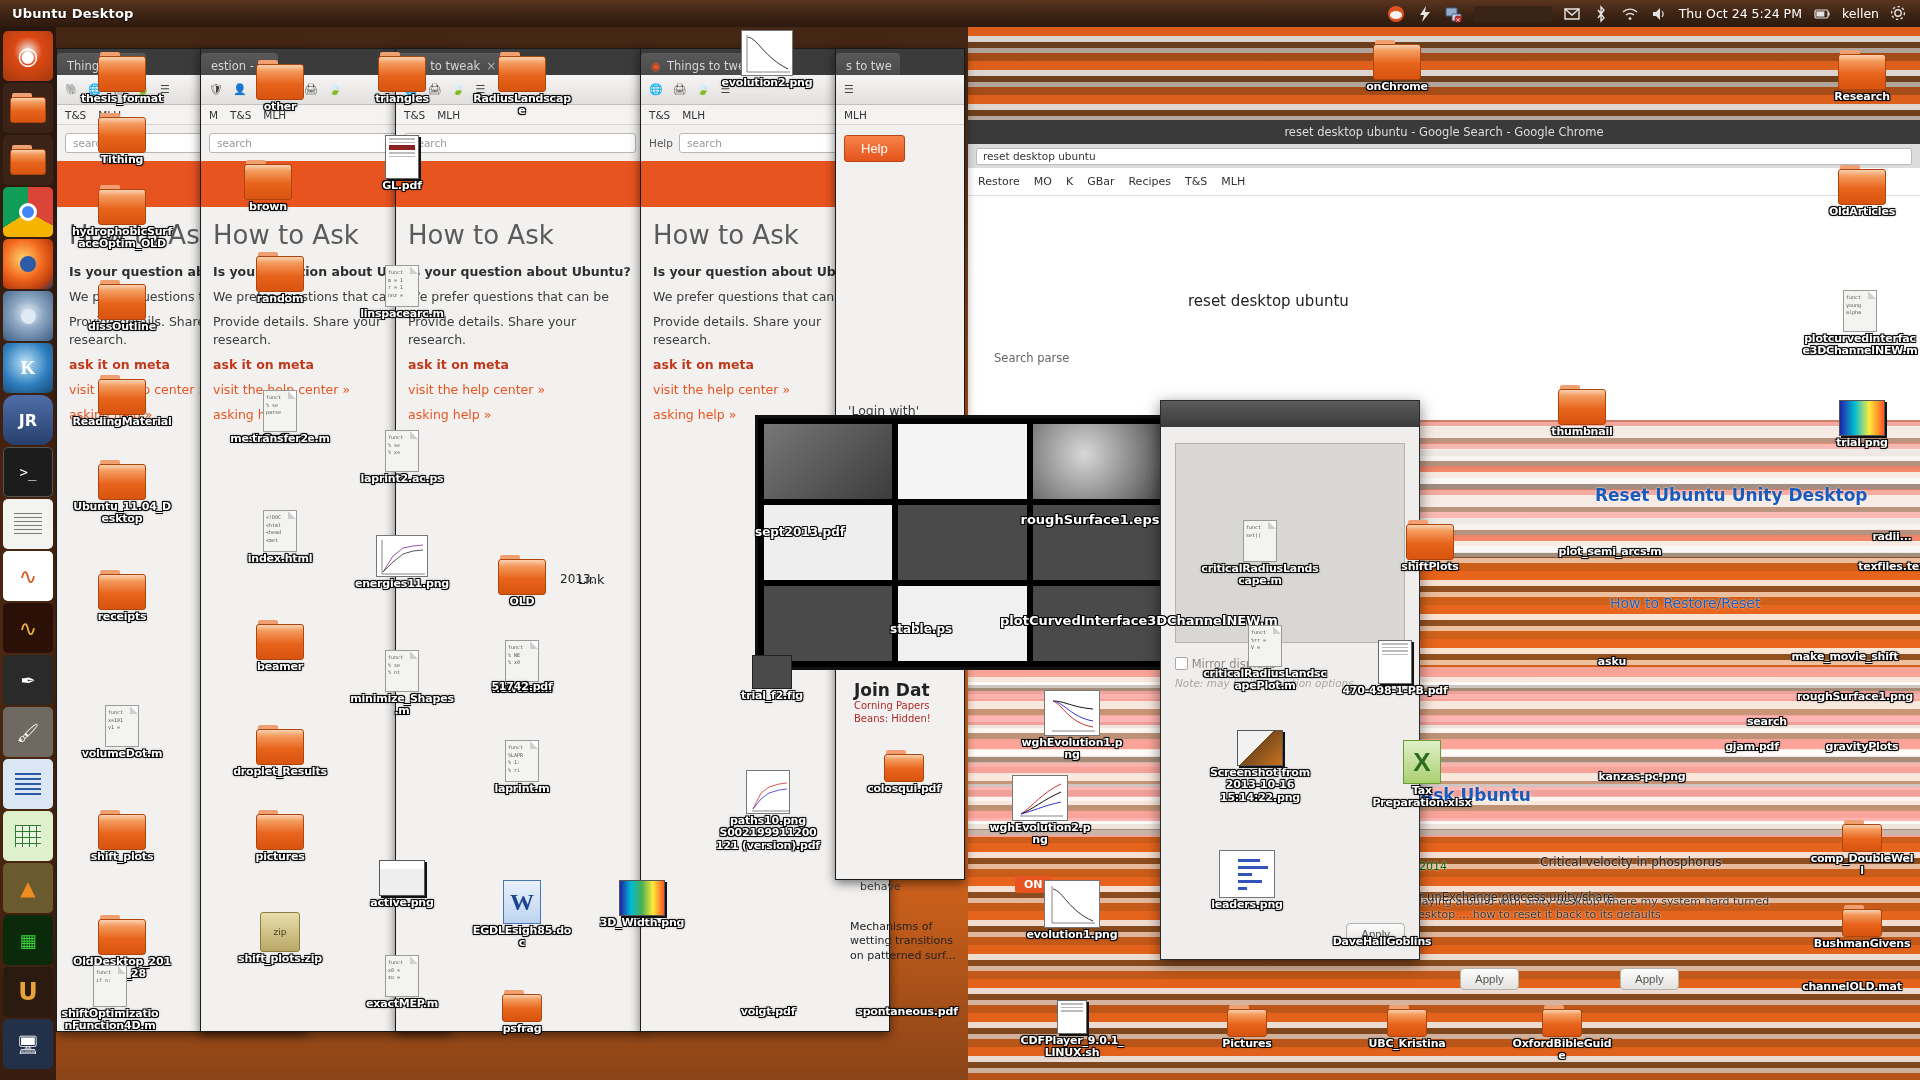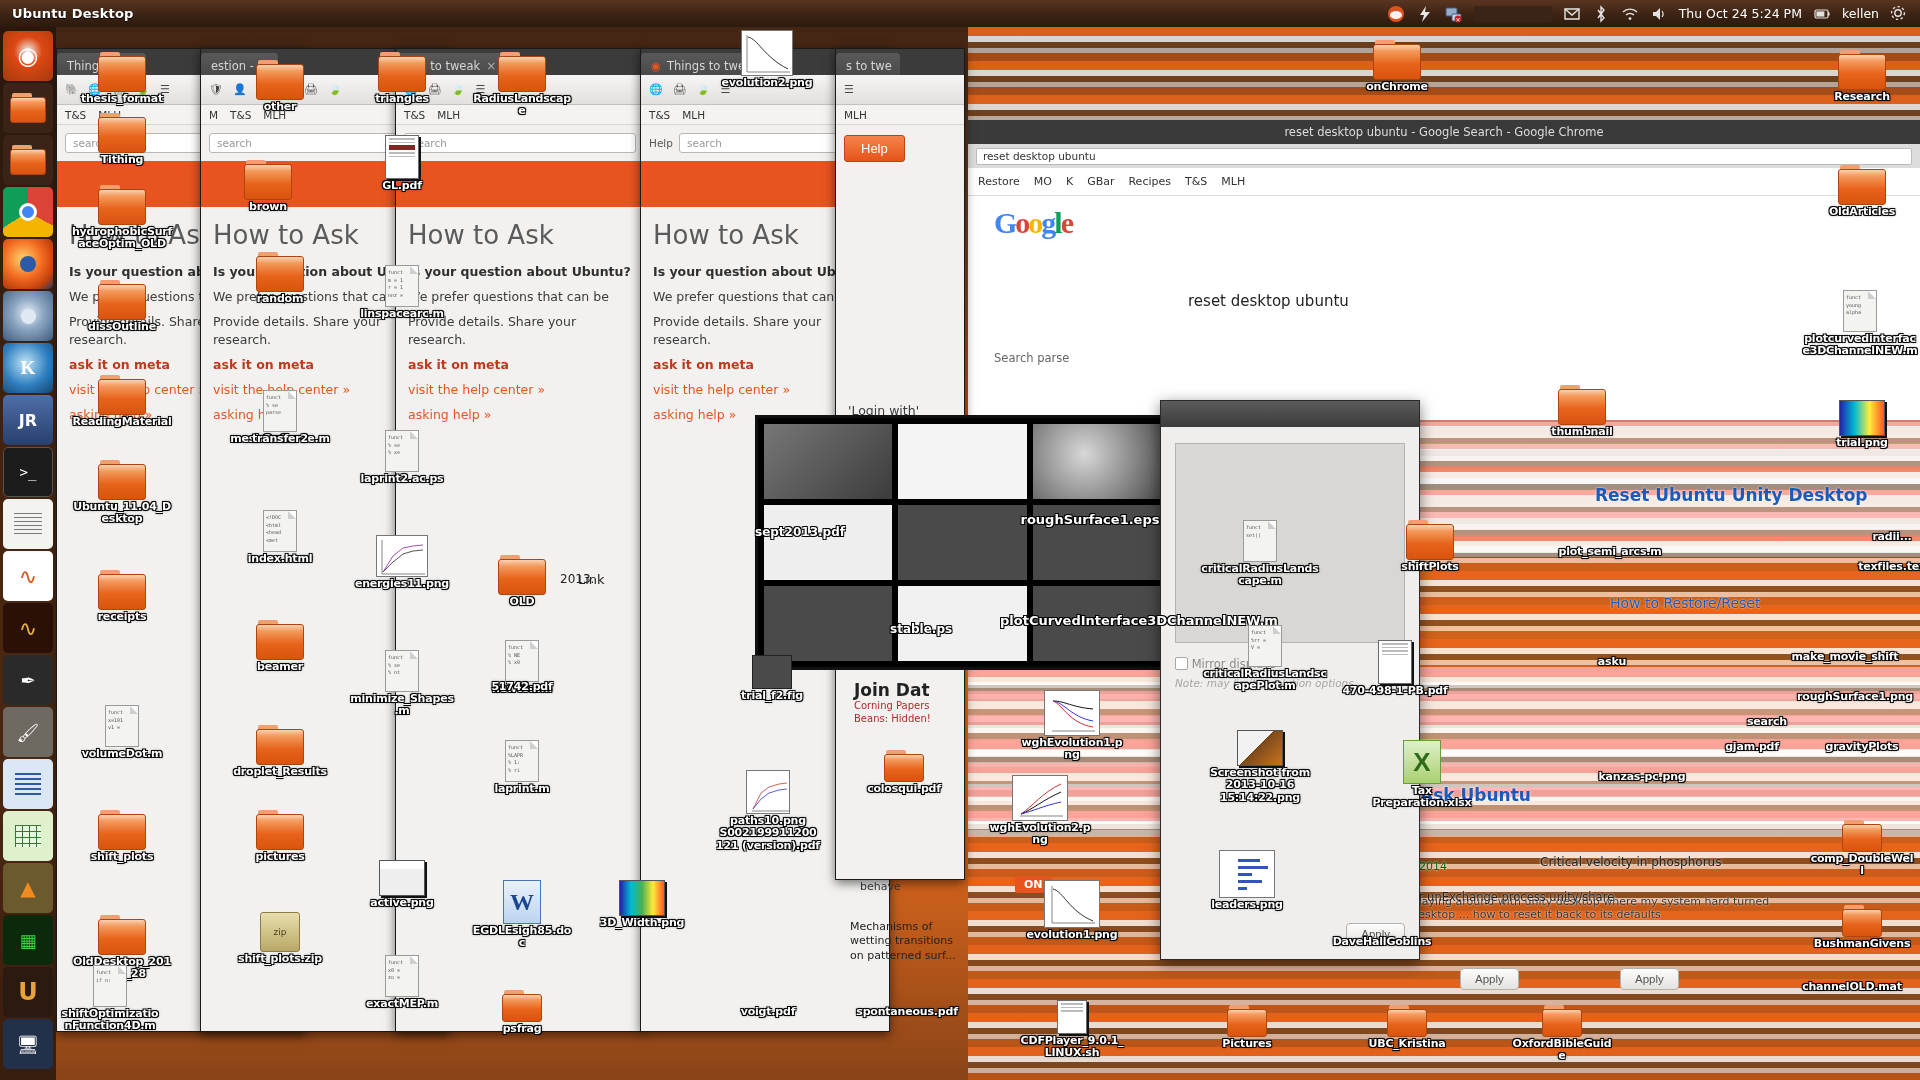--- a/index.html
+++ b/index.html
@@ -151,23 +151,20 @@
     <div class="gbar">
       <span>Restore</span>
       <span>MO</span>
       <span>K</span>
       <span>GBar</span>
       <span>Recipes</span>
       <span>T&amp;S</span>
       <span>MLH</span>
     </div>
     <div style="background:#fff;height:226px;padding:10px 26px;position:relative;">
-      <div class="glogo">
-        <b>G</b><b>o</b><b>o</b><b>g</b><b>l</b><b>e</b>
-      </div>
       <div style="position:absolute;left:220px;top:96px;font-size:15px;color:#222;">reset desktop ubuntu</div>
       <div style="position:absolute;left:26px;top:155px;font-size:11.5px;color:#666;">Search parse</div>
       <div style="position:absolute;left:220px;top:212px;font-size:11px;color:#999;">About 2,430,000 results (0.27 seconds)</div>
     </div>
   </div>
 
   <div style="position:absolute;left:1595px;top:485px;font-size:17px;font-weight:bold;color:#1a5ab8;z-index:60;text-shadow:0 0 2px #fff;">Reset Ubuntu Unity Desktop</div>
   <div style="position:absolute;left:1610px;top:595px;font-size:14px;color:#1a5ab8;z-index:60;text-shadow:0 0 2px #fff;">How to Restore/Reset</div>
   <div style="position:absolute;left:1420px;top:785px;font-size:17px;font-weight:bold;color:#1a5ab8;z-index:60;text-shadow:0 0 3px #fff;">Ask Ubuntu</div>
   <div style="position:absolute;left:1380px;top:895px;font-size:11px;color:#333;z-index:60;width:420px;text-shadow:0 0 2px #fff;">I was playing around with unity desktop where my system hard turned unity desktop ... how to reset it back to its defaults</div>
@@ -854,21 +851,21 @@
       </div>
     <div class="lnk" style="background:radial-gradient(circle at 40% 40%,#ffd36b 0%,#f36b21 45%,#c2410c 75%,#1b3a6b 100%);">
       <span style="width:16px;height:16px;border-radius:50%;background:#2b5ba8;display:block;"></span>
       </div>
     <div class="lnk" style="background:radial-gradient(circle at 50% 45%,#e8f0f8 0%,#8fa9c4 40%,#3a5b82 100%);">
       <span style="width:15px;height:15px;border-radius:50%;background:#dfe9f3;display:block;"></span>
       </div>
     <div class="lnk" style="background:radial-gradient(circle at 45% 40%,#bfe4f7 0%,#2f7fc0 55%,#16456e 100%);">
       <span class="glyph" style="font-size:19px;font-weight:bold;font-family:'Liberation Serif',serif;">K</span>
       </div>
-    <div class="lnk" style="background:linear-gradient(180deg,#4f6da8,#27406d);">
+    <div class="lnk" style="background:linear-gradient(180deg,#4f6da8,#27406d);border-radius:12px;">
       <span class="glyph" style="font-size:16px;font-weight:bold;">JR</span>
       </div>
     <div class="lnk" style="background:#1c1c1c;border:1px solid #555;">
       <span class="glyph" style="font-size:14px;font-family:'DejaVu Sans Mono',monospace;">&gt;_</span>
       </div>
     <div class="lnk" style="background:#f3f3ef;">
       <span style="display:block;width:28px;height:22px;background:repeating-linear-gradient(180deg,#7a7a7a 0 1.5px,#f3f3ef 1.5px 4px);"></span>
       </div>
     <div class="lnk" style="background:#fff;">
       <span class="glyph" style="color:#d9541e;font-size:22px;">∿</span>

